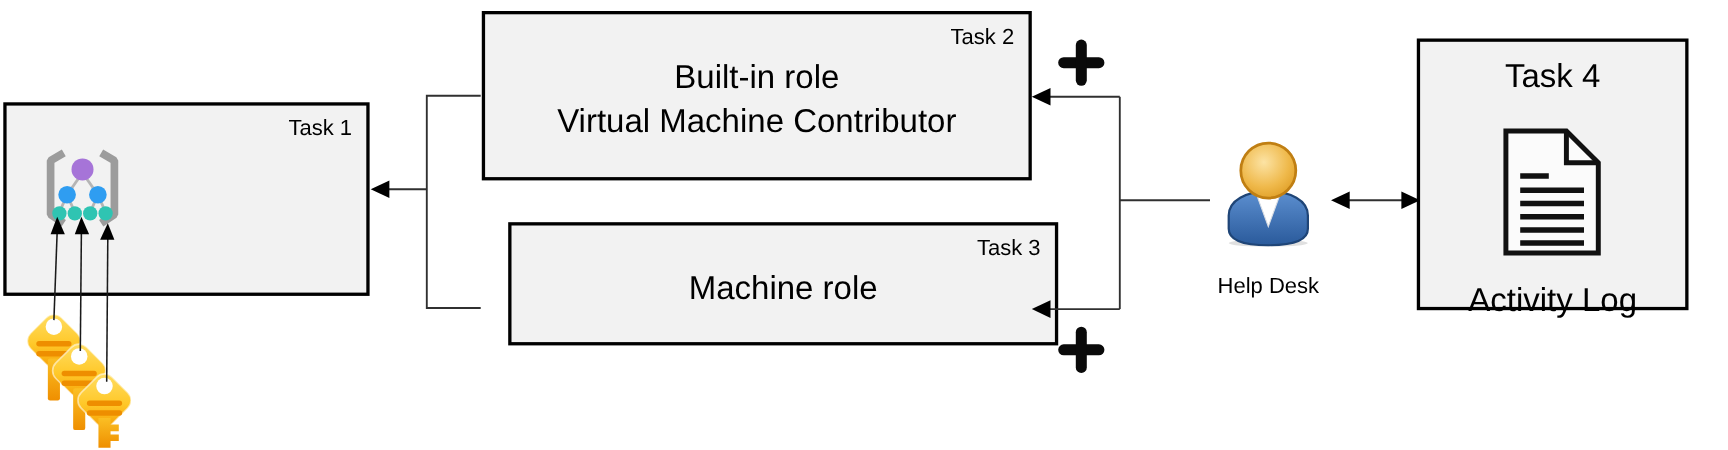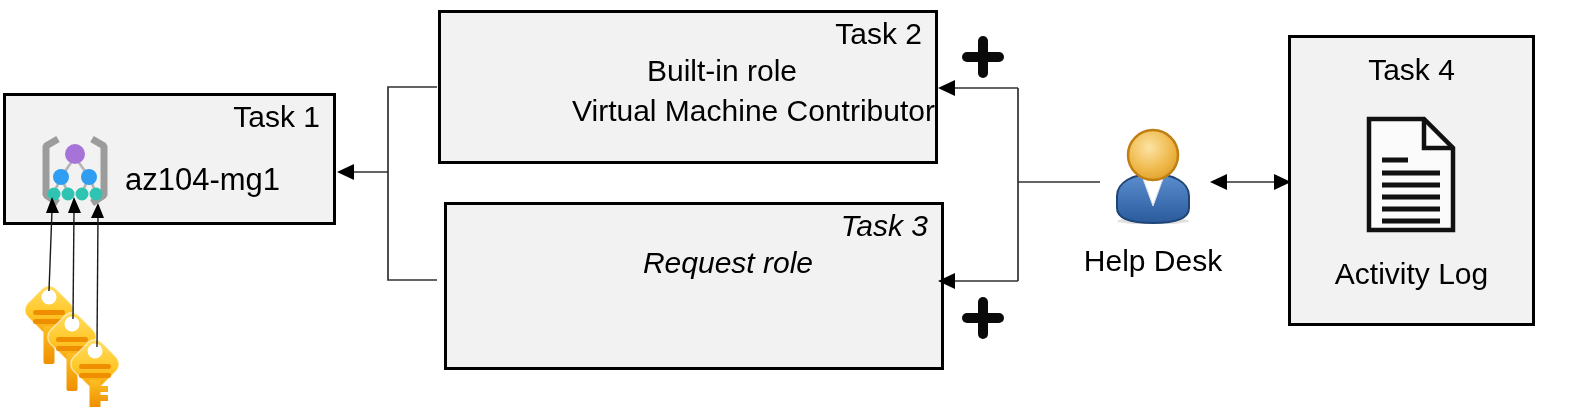--- a/index.html
+++ b/index.html
@@ -4,40 +4,40 @@
 <style>
   html,body{margin:0;padding:0;background:#fff;}
   #canvas{
     position:relative;width:1571px;height:409px;background:#ffffff;
     font-family:"Liberation Sans",sans-serif;color:#000;overflow:hidden;
   }
   .box{
     position:absolute;background:#f2f2f2;border:3px solid #000;box-sizing:border-box;
   }
   .corner-label{
-    position:absolute;top:4px;right:13px;font-size:30px;line-height:34px;white-space:nowrap;
+    position:absolute;top:4px;right:13px;font-size:20px;line-height:34px;white-space:nowrap;
   }
   .center-label{
     position:absolute;left:0;width:100%;text-align:center;font-size:30px;line-height:40px;white-space:nowrap;
   }
-  #task1{left:3px;top:93px;width:333px;height:132px;}
+  #task1{left:3px;top:93px;width:333px;height:176px;}
   #task2{left:438px;top:10px;width:500px;height:154px;}
-  #task3{left:444px;top:202px;width:500px;height:168px;font-style:italic;}
-  #task4{left:1288px;top:35px;width:247px;height:291px;}
+  #task3{left:462px;top:202px;width:500px;height:112px;}
+  #task4{left:1288px;top:35px;width:247px;height:247px;}
   #task1-name{position:absolute;left:119px;top:64px;font-size:31px;line-height:40px;white-space:nowrap;}
   #mg-icon{position:absolute;left:31px;top:36px;}
-  #task2 .line1,#task3 .line1{top:38px;padding-left:34px;}
-  #task2 .line2,#task3 .line2{top:78px;text-align:right;}
+  #task2 .line1,#task3 .line1{top:38px;}
+  #task2 .line2,#task3 .line2{top:78px;}
   #task4-label{position:absolute;top:14px;left:0;width:100%;text-align:center;font-size:30px;line-height:36px;}
   #doc-icon{position:absolute;left:74px;top:77px;}
   #task4-caption{position:absolute;top:218px;left:0;width:100%;text-align:center;font-size:30px;line-height:36px;}
   #person{position:absolute;left:1103px;top:120px;width:100px;height:104px;}
   #actor-label{
     position:absolute;left:1058px;top:240px;width:190px;text-align:center;
-    font-size:30px;line-height:41px;
+    font-size:20px;line-height:41px;
   }
   #overlay{position:absolute;left:0;top:0;width:1571px;height:409px;pointer-events:none;}
 </style>
 </head>
 <body>
 
 <div id="canvas">
 
   <div class="box" id="task1">
     <span class="corner-label">Task 1</span>
@@ -55,32 +55,31 @@
         <line x1="52" y1="45" x2="59" y2="61"></line>
       </g>
       <circle cx="38" cy="22" r="10" fill="#a674d8"></circle>
       <circle cx="24" cy="45" r="8" fill="#2f9df1"></circle>
       <circle cx="52" cy="45" r="8" fill="#2f9df1"></circle>
       <circle cx="17" cy="62" r="6.5" fill="#2fc4b2"></circle>
       <circle cx="31" cy="62" r="6.5" fill="#2fc4b2"></circle>
       <circle cx="45" cy="62" r="6.5" fill="#2fc4b2"></circle>
       <circle cx="59" cy="62" r="6.5" fill="#2fc4b2"></circle>
     </svg>
-    <span id="task1-name">az104-mg1</span>
   </div>
 
   <div class="box" id="task2">
     <span class="corner-label">Task 2</span>
     <div class="center-label line1">Built-in role</div>
     <div class="center-label line2">Virtual Machine Contributor</div>
   </div>
 
   <div class="box" id="task3">
     <span class="corner-label">Task 3</span>
-    <div class="center-label line1">Request role</div>
+    <div class="center-label line1">Machine role</div>
   </div>
 
   <div class="box" id="task4">
     <div id="task4-label">Task 4</div>
     <svg id="doc-icon" width="92" height="119" viewBox="0 0 92 119">
       <path d="M4,4 H59 L88,33 V115 H4 Z" fill="#fbfbfb" stroke="#111" stroke-width="4.5" stroke-linejoin="miter"></path>
       <path d="M59,4 V33 H88" fill="none" stroke="#111" stroke-width="4.5"></path>
       <g stroke="#111" stroke-width="5">
         <line x1="17" y1="45" x2="43" y2="45"></line>
         <line x1="17" y1="58" x2="75" y2="58"></line>

